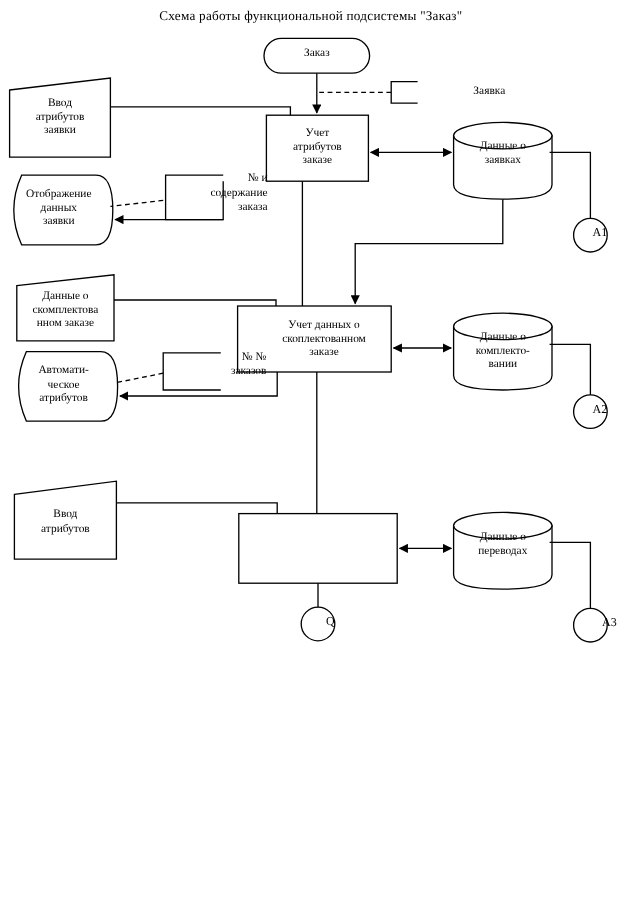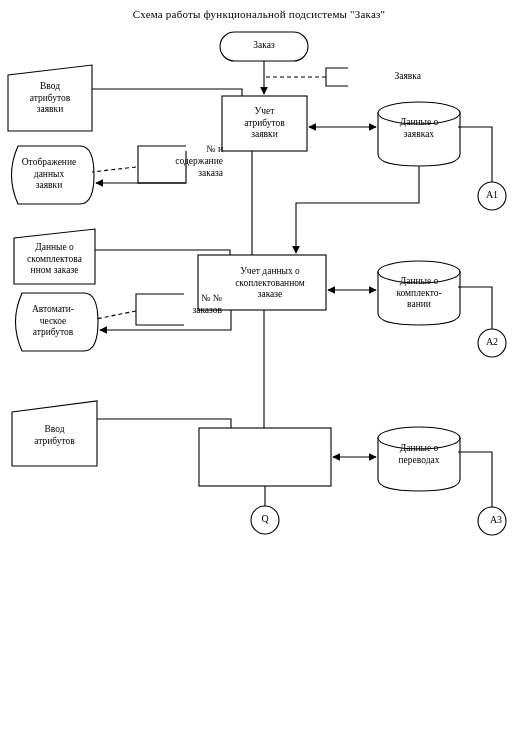--- a/index.html
+++ b/index.html
@@ -66,21 +66,21 @@
     letter-spacing: 0.2px;
   }
   .conn-label {
     position: absolute;
     font-size: 9.5px;
     line-height: 12px;
     text-align: right;
   }
   .circ-label {
     position: absolute;
-    text-align: center;
+    text-align: right;
     font-size: 10px;
   }
 </style>
 </head>
 <body>
 
 <div id="canvas">
 
   <div id="page-title">Схема работы функциональной подсистемы "Заказ"</div>
 
@@ -178,21 +178,21 @@
   <div class="lbl" style="left:8px; top:81px; width:84px;">Ввод
 атрибутов
 заявки</div>
 
   <div class="lbl" style="left:4px; top:157px; width:90px;">Отображение
 данных
 заявки</div>
 
   <div class="lbl" style="left:222px; top:106px; width:85px;">Учет
 атрибутов
-заявки</div>
+заказе</div>
 
   <div class="lbl" style="left:379px; top:117px; width:80px;">Данные о
 заявках</div>
 
   <div class="lbl" style="left:10px; top:242px; width:89px;">Данные о
 скомплектова
 нном заказе</div>
 
   <div class="lbl" style="left:8px; top:304px; width:90px;">Автомати-
 ческое

